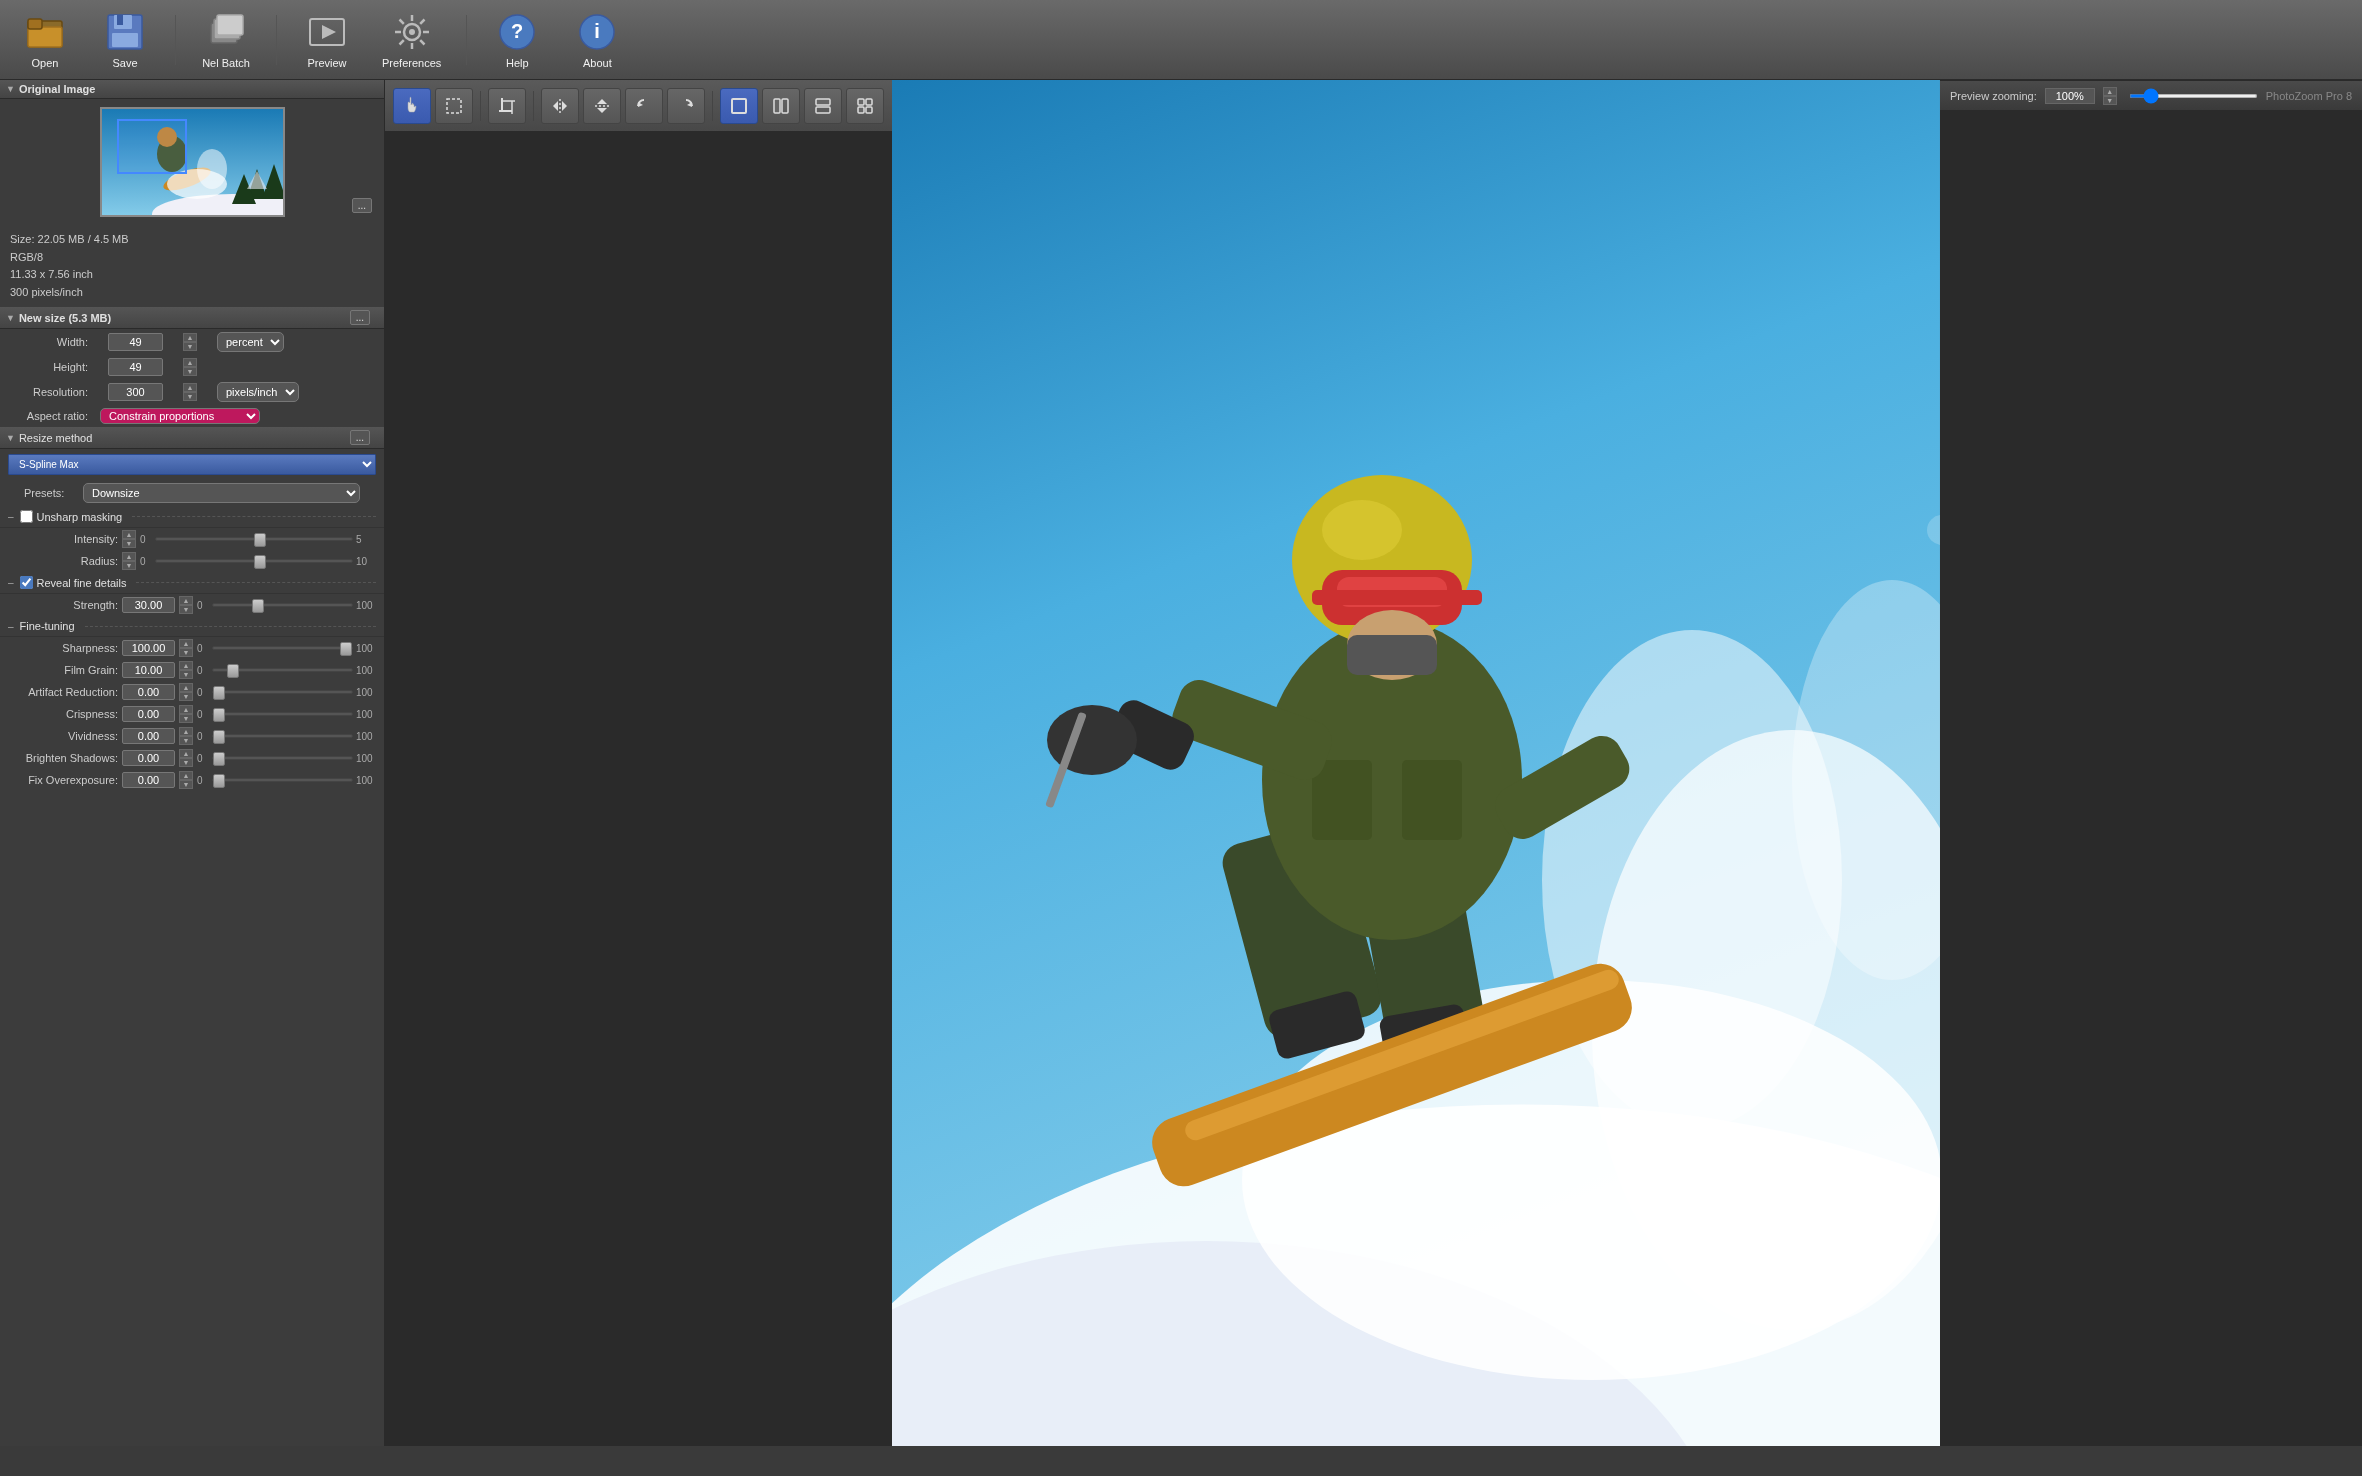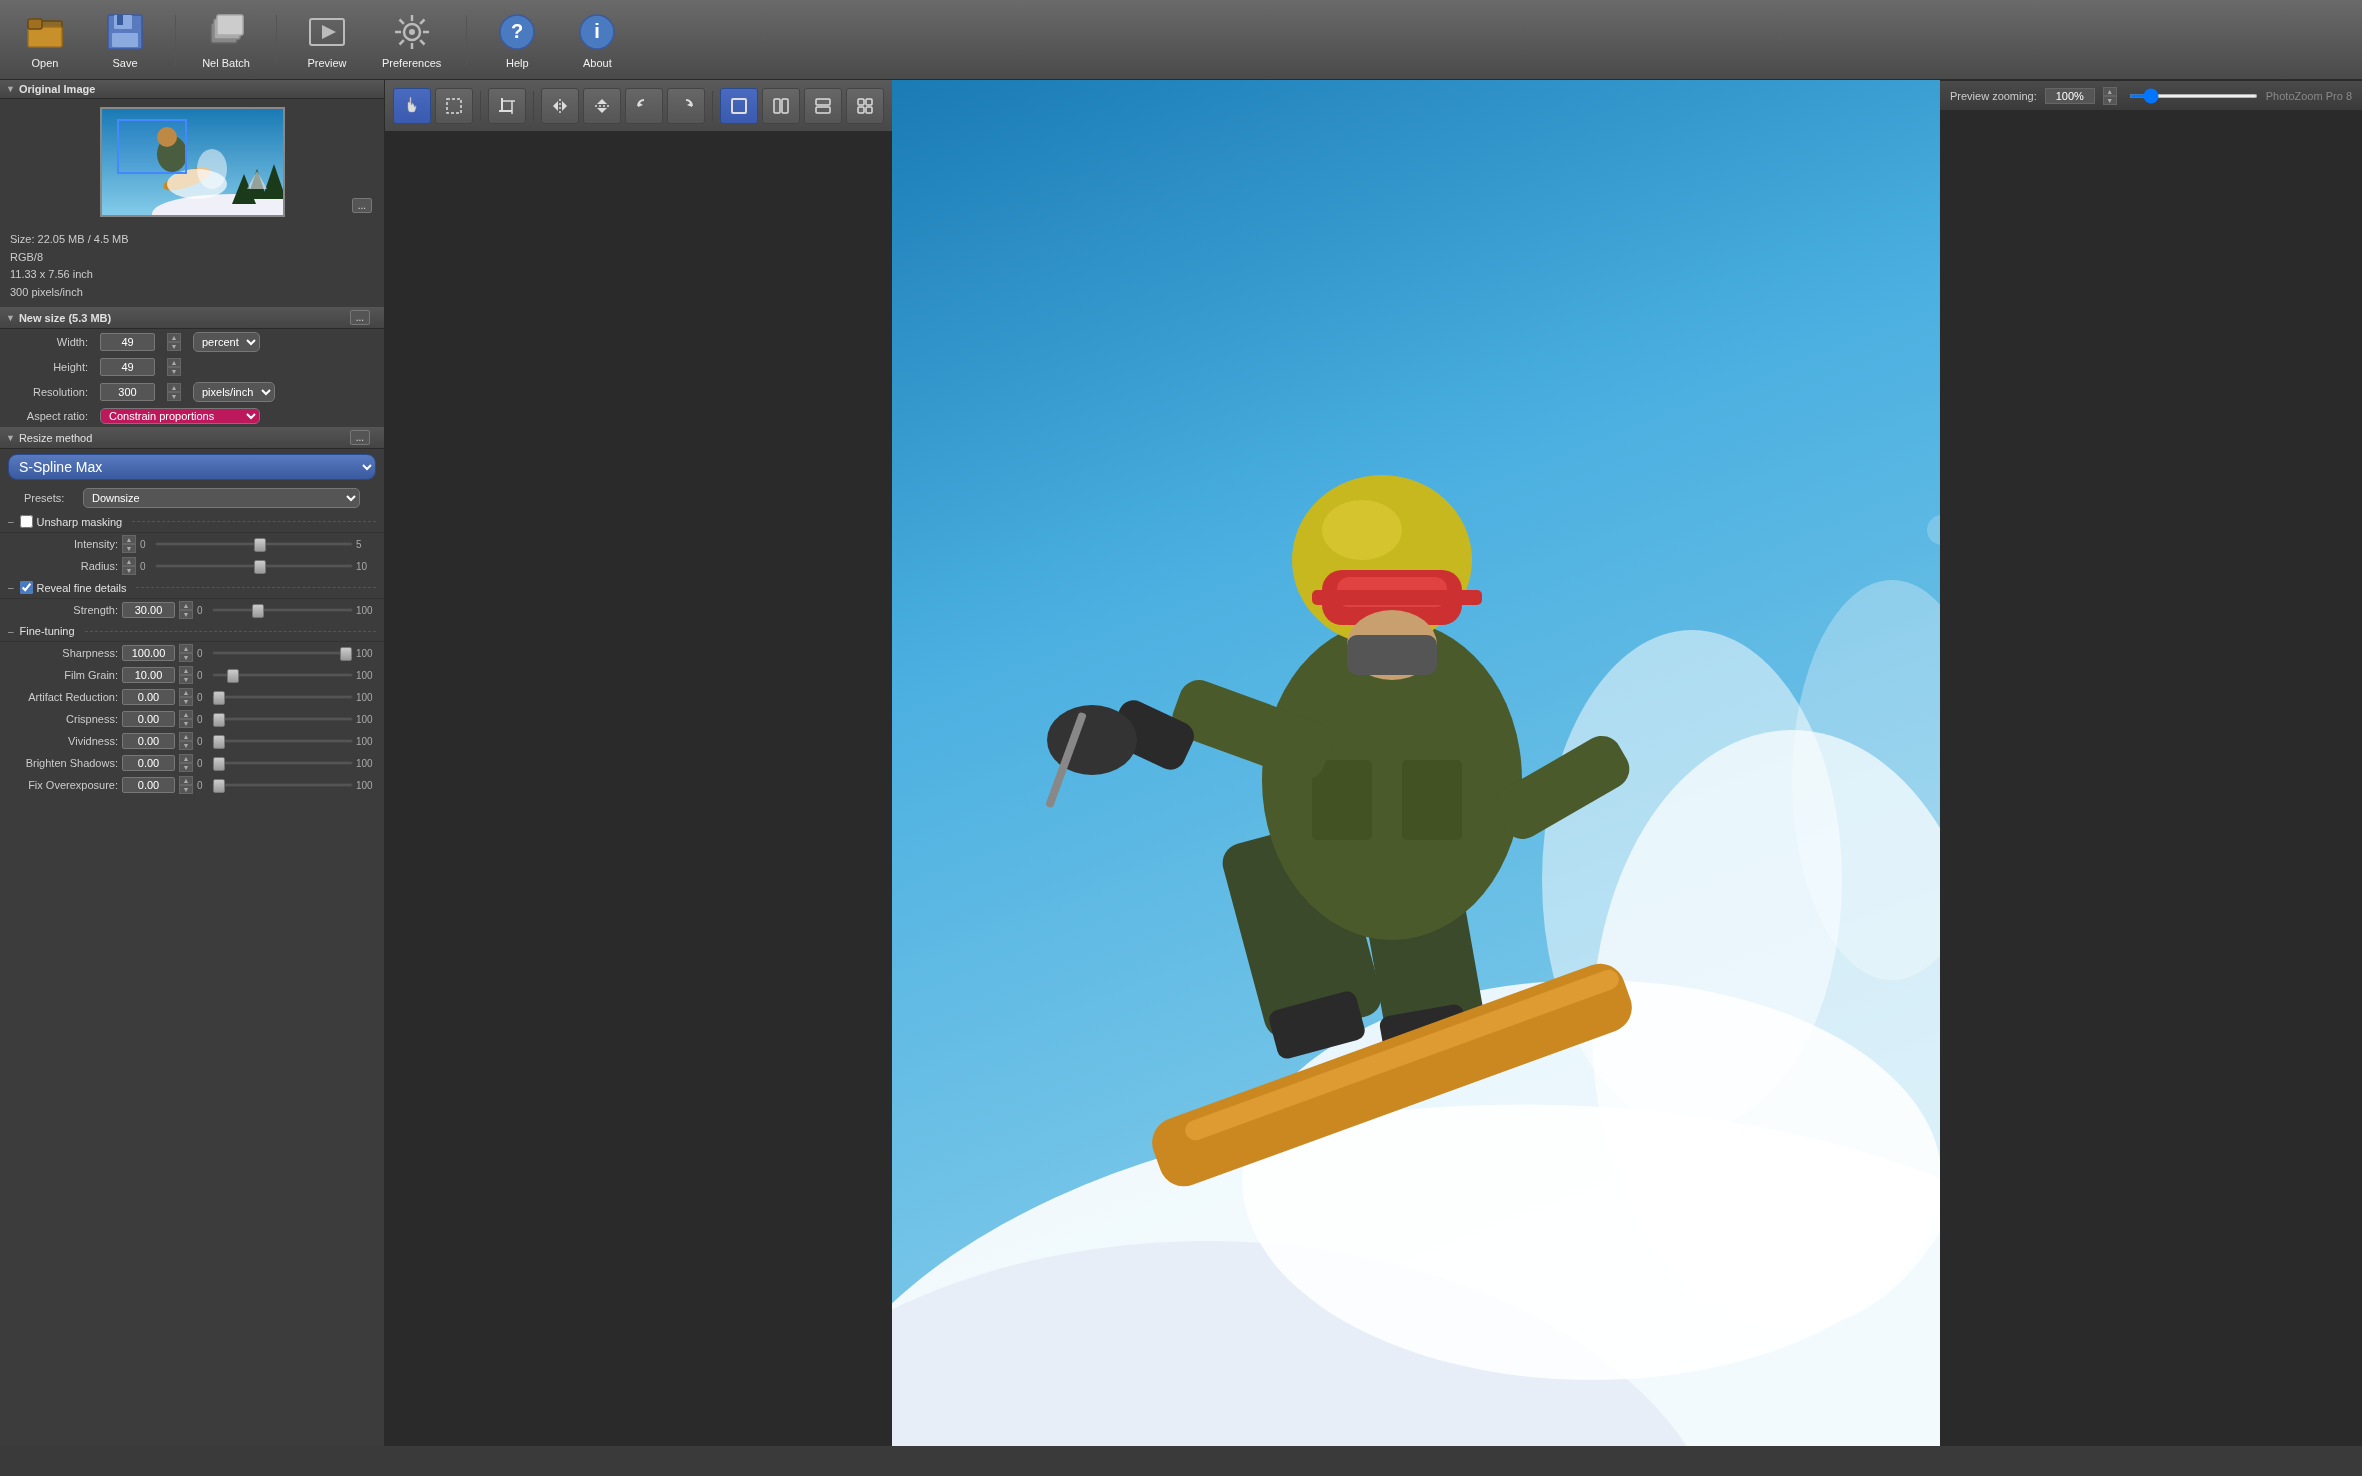--- a/index.html
+++ b/index.html
@@ -128,21 +128,21 @@
       font-size: 11px;
       line-height: 1.6;
       color: #ccc;
     }
 
     
     .param-row {
       display: flex;
       align-items: center;
       padding: 3px 8px;
-      gap: 12px;
+      gap: 20px;
     }
     .param-label {
       color: #ccc;
       min-width: 80px;
       text-align: right;
       font-size: 11px;
     }
     .param-input {
       width: 55px;
       background: #555;
@@ -222,22 +222,22 @@
       gap: 4px;
       border-bottom: 1px solid #2a2a2a;
     }
     .full-select {
       width: calc(100% - 16px);
       margin: 5px 8px;
       background: linear-gradient(to bottom, #5a7abf, #3a5a9f);
       border: 1px solid #2a4a8f;
       color: #fff;
       padding: 3px 6px;
-      font-size: 14px;
-      border-radius: 9px;
+      font-size: 10px;
+      border-radius: 1px;
       cursor: pointer;
     }
 
     
     .checkbox-section {
       display: flex;
       align-items: center;
       padding: 4px 8px;
       gap: 4px;
       border-bottom: 1px solid #333;

